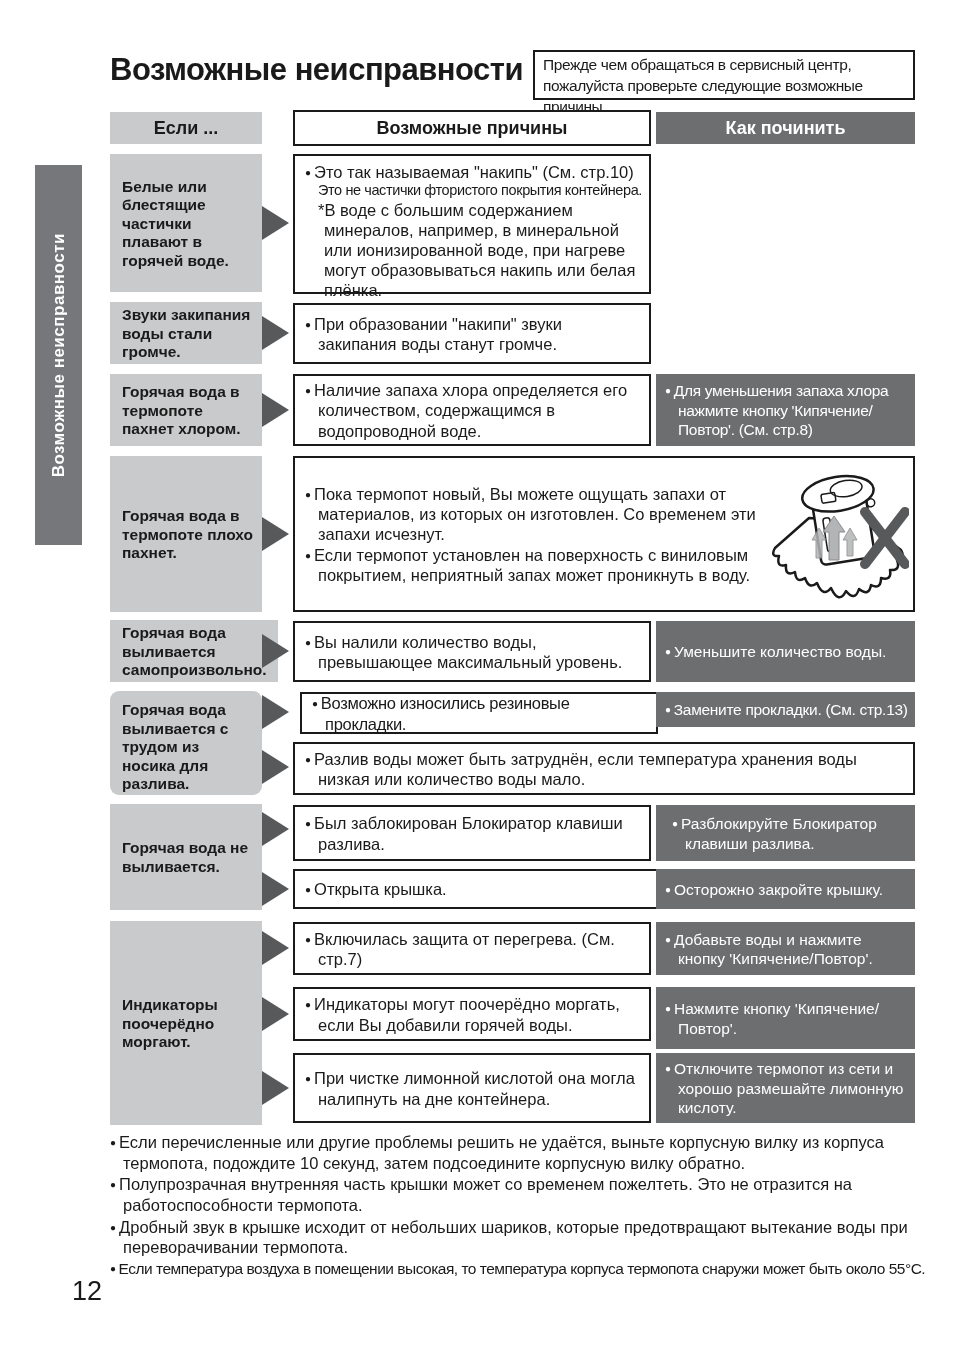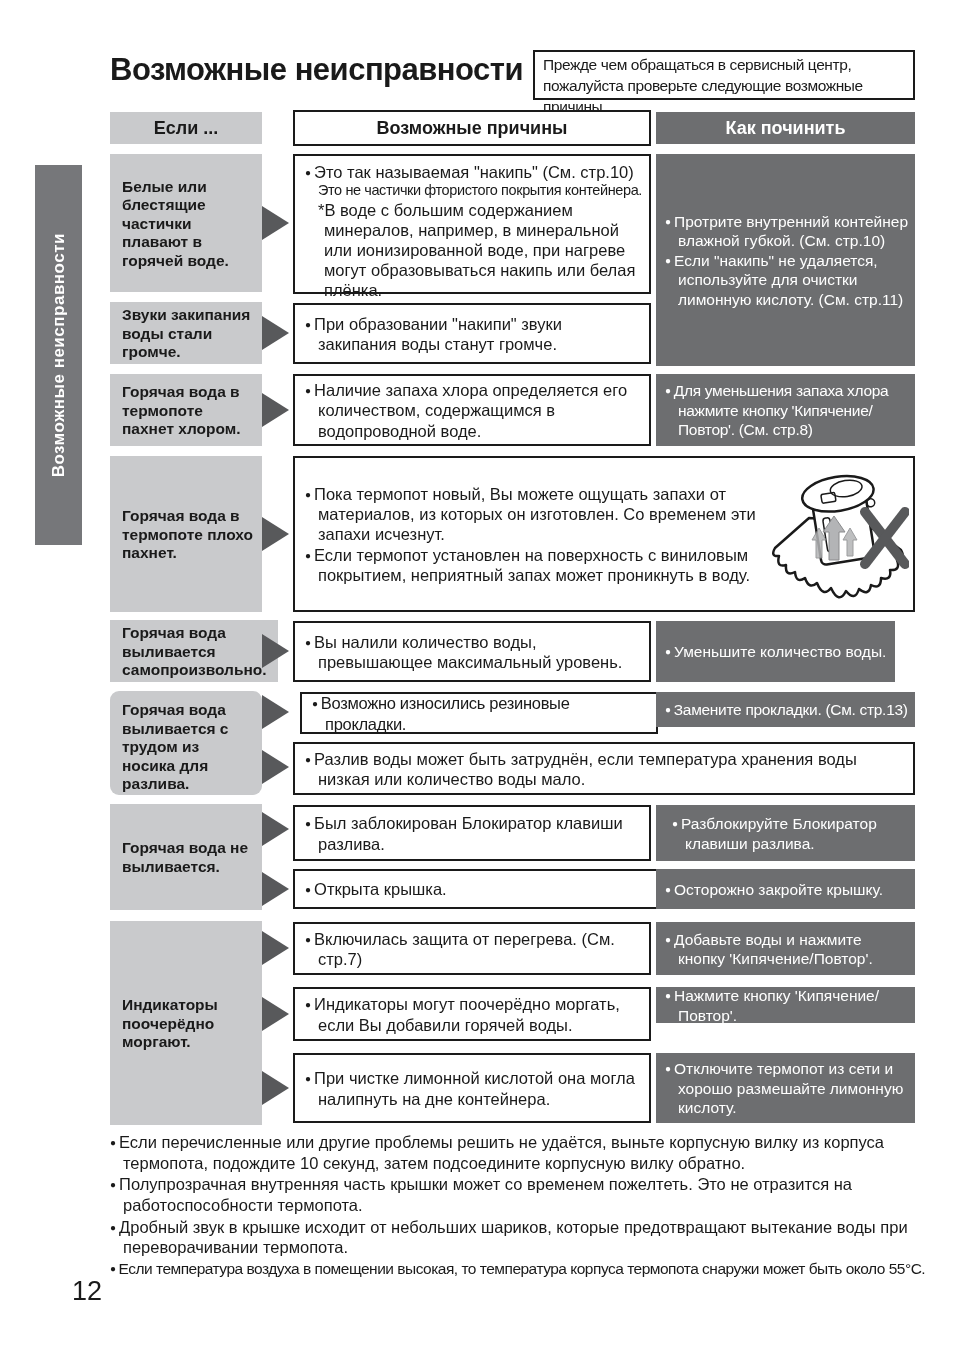--- a/index.html
+++ b/index.html
@@ -77,24 +77,20 @@
     <span>Возможные неисправности</span>
   </div>
 
   <div class="abs cond" style="left:110px; top:154px; width:152px; height:138px;">Белые или блестящие частички плавают в горячей воде.</div>
   <div class="abs arrow" style="left:262px; top:206px;"></div>
   <div class="abs cause" style="left:293px; top:154px; width:358px; height:140px; justify-content:flex-start;">
     <div class="b">Это так называемая "накипь" (См. стр.10)</div>
     <div class="sub">Это не частички фтористого покрытия контейнера.</div>
     <div class="star">*В воде с большим содержанием минералов, например, в минеральной или ионизированной воде, при нагреве могут образовываться накипь или белая плёнка.</div>
   </div>
-  <div class="abs fix" style="left:656px; top:154px; width:259px; height:212px;">
-    <div class="b">Протрите внутренний контейнер влажной губкой. (См. стр.10)</div>
-    <div class="b">Если "накипь" не удаляется, используйте для очистки лимонную кислоту. (См. стр.11)</div>
-  </div>
 
   <div class="abs cond" style="left:110px; top:302px; width:152px; height:62px;">Звуки закипания воды стали громче.</div>
   <div class="abs arrow" style="left:262px; top:316px;"></div>
   <div class="abs cause" style="left:293px; top:303px; width:358px; height:61px;">
     <div class="b">При образовании "накипи" звуки закипания воды станут громче.</div>
   </div>
 
   <div class="abs cond" style="left:110px; top:374px; width:152px; height:72px;">Горячая вода в термопоте пахнет хлором.</div>
   <div class="abs arrow" style="left:262px; top:393px;"></div>
   <div class="abs cause" style="left:293px; top:374px; width:358px; height:72px;">
@@ -135,21 +131,21 @@
         </g>
       </svg>
     </div>
   </div>
 
   <div class="abs cond" style="left:110px; top:620px; width:168px; height:62px;">Горячая вода выливается самопроизвольно.</div>
   <div class="abs arrow" style="left:262px; top:634px;"></div>
   <div class="abs cause" style="left:293px; top:621px; width:358px; height:61px;">
     <div class="b">Вы налили количество воды, превышающее максимальный уровень.</div>
   </div>
-  <div class="abs fix" style="left:656px; top:621px; width:239px; height:61px;">
+  <div class="abs fix" style="left:656px; top:621px; width:259px; height:61px;">
     <div class="b">Уменьшите количество воды.</div>
   </div>
 
   <div class="abs cond" style="left:110px; top:691px; width:152px; height:104px; justify-content:flex-start; padding-top:10px;border-radius:9px;">Горячая вода выливается с трудом из носика для разлива.</div>
   <div class="abs arrow" style="left:262px; top:695px;"></div>
   <div class="abs cause" style="left:300px; top:692px; width:358px; height:42px; letter-spacing:-0.3px;">
     <div class="b">Возможно износились резиновые прокладки.</div>
   </div>
   <div class="abs fix" style="left:656px; top:692px; width:259px; height:35px; letter-spacing:-0.3px;">
     <div class="b">Замените прокладки. (См. стр.13)</div>
@@ -180,21 +176,21 @@
   <div class="abs cause" style="left:293px; top:922px; width:358px; height:53px;">
     <div class="b">Включилась защита от перегрева. (См. стр.7)</div>
   </div>
   <div class="abs fix" style="left:656px; top:922px; width:259px; height:53px;">
     <div class="b">Добавьте воды и нажмите кнопку 'Кипячение/Повтор'.</div>
   </div>
   <div class="abs arrow" style="left:262px; top:997px;"></div>
   <div class="abs cause" style="left:293px; top:987px; width:358px; height:54px;">
     <div class="b">Индикаторы могут поочерёдно моргать, если Вы добавили горячей воды.</div>
   </div>
-  <div class="abs fix" style="left:656px; top:987px; width:259px; height:36px;">
+  <div class="abs fix" style="left:656px; top:987px; width:259px; height:62px;">
     <div class="b">Нажмите кнопку 'Кипячение/Повтор'.</div>
   </div>
   <div class="abs arrow" style="left:262px; top:1071px;"></div>
   <div class="abs cause" style="left:293px; top:1053px; width:358px; height:70px;align-items:flex-end;">
     <div class="b">При чистке лимонной кислотой она могла налипнуть на дне контейнера.</div>
   </div>
   <div class="abs fix" style="left:656px; top:1053px; width:259px; height:70px;">
     <div class="b">Отключите термопот из сети и хорошо размешайте лимонную кислоту.</div>
   </div>
 

